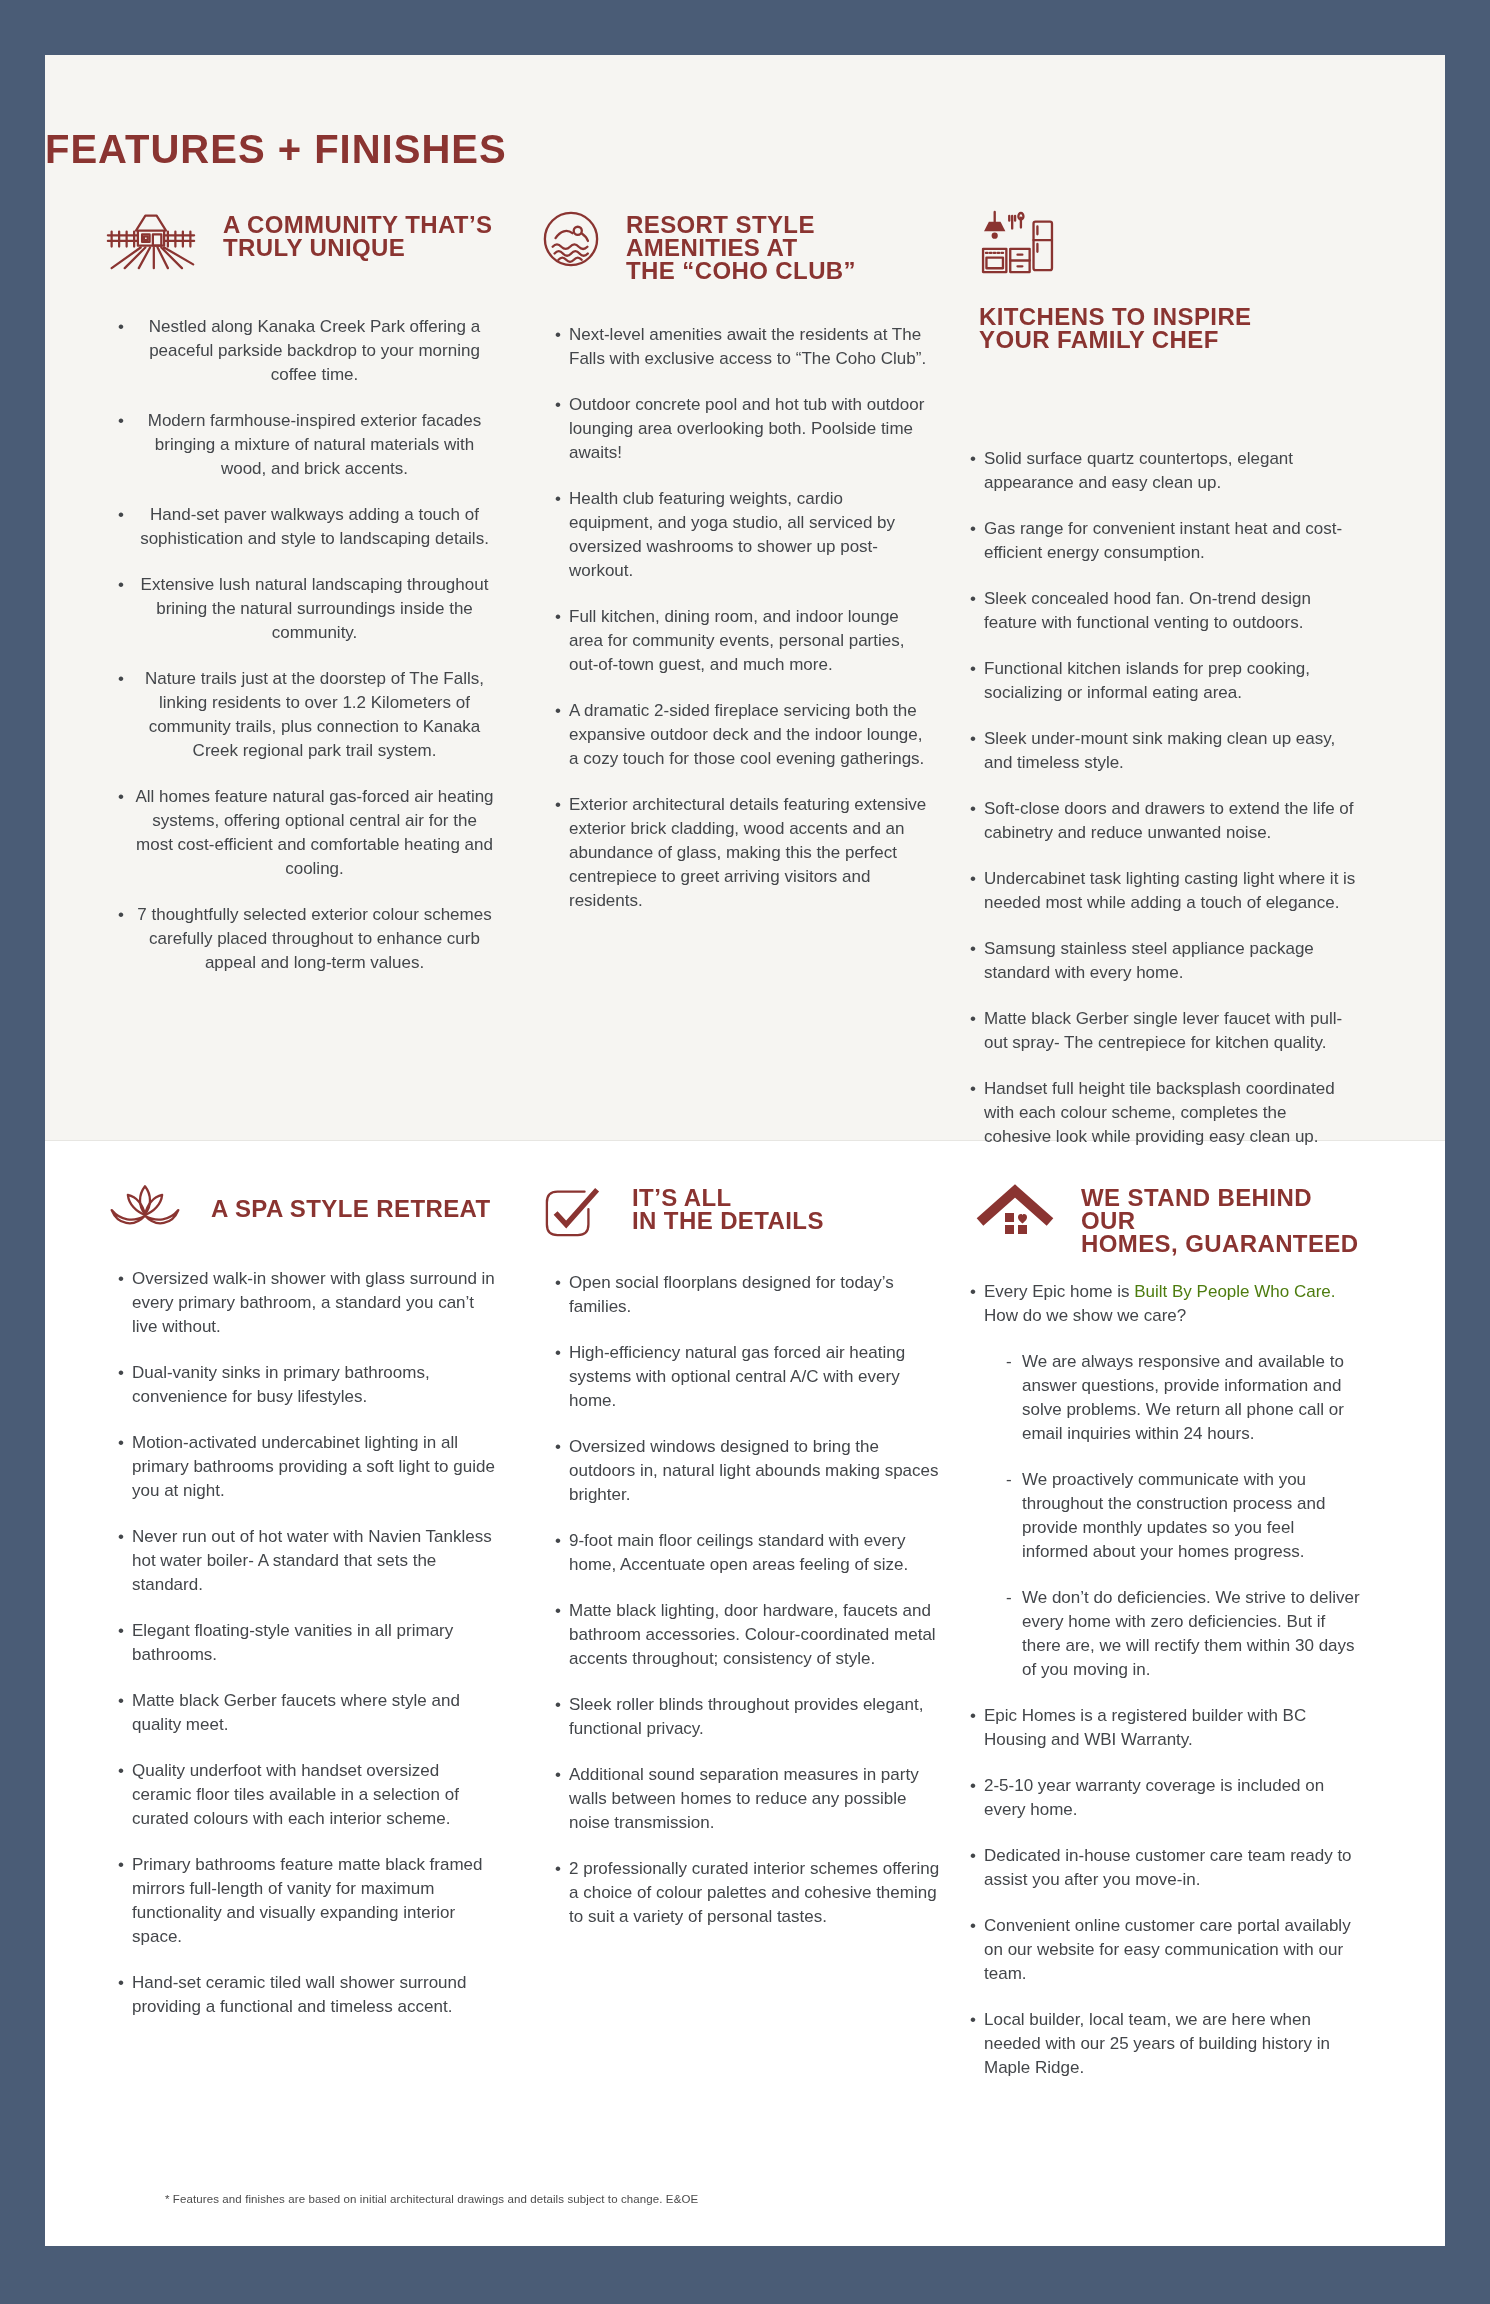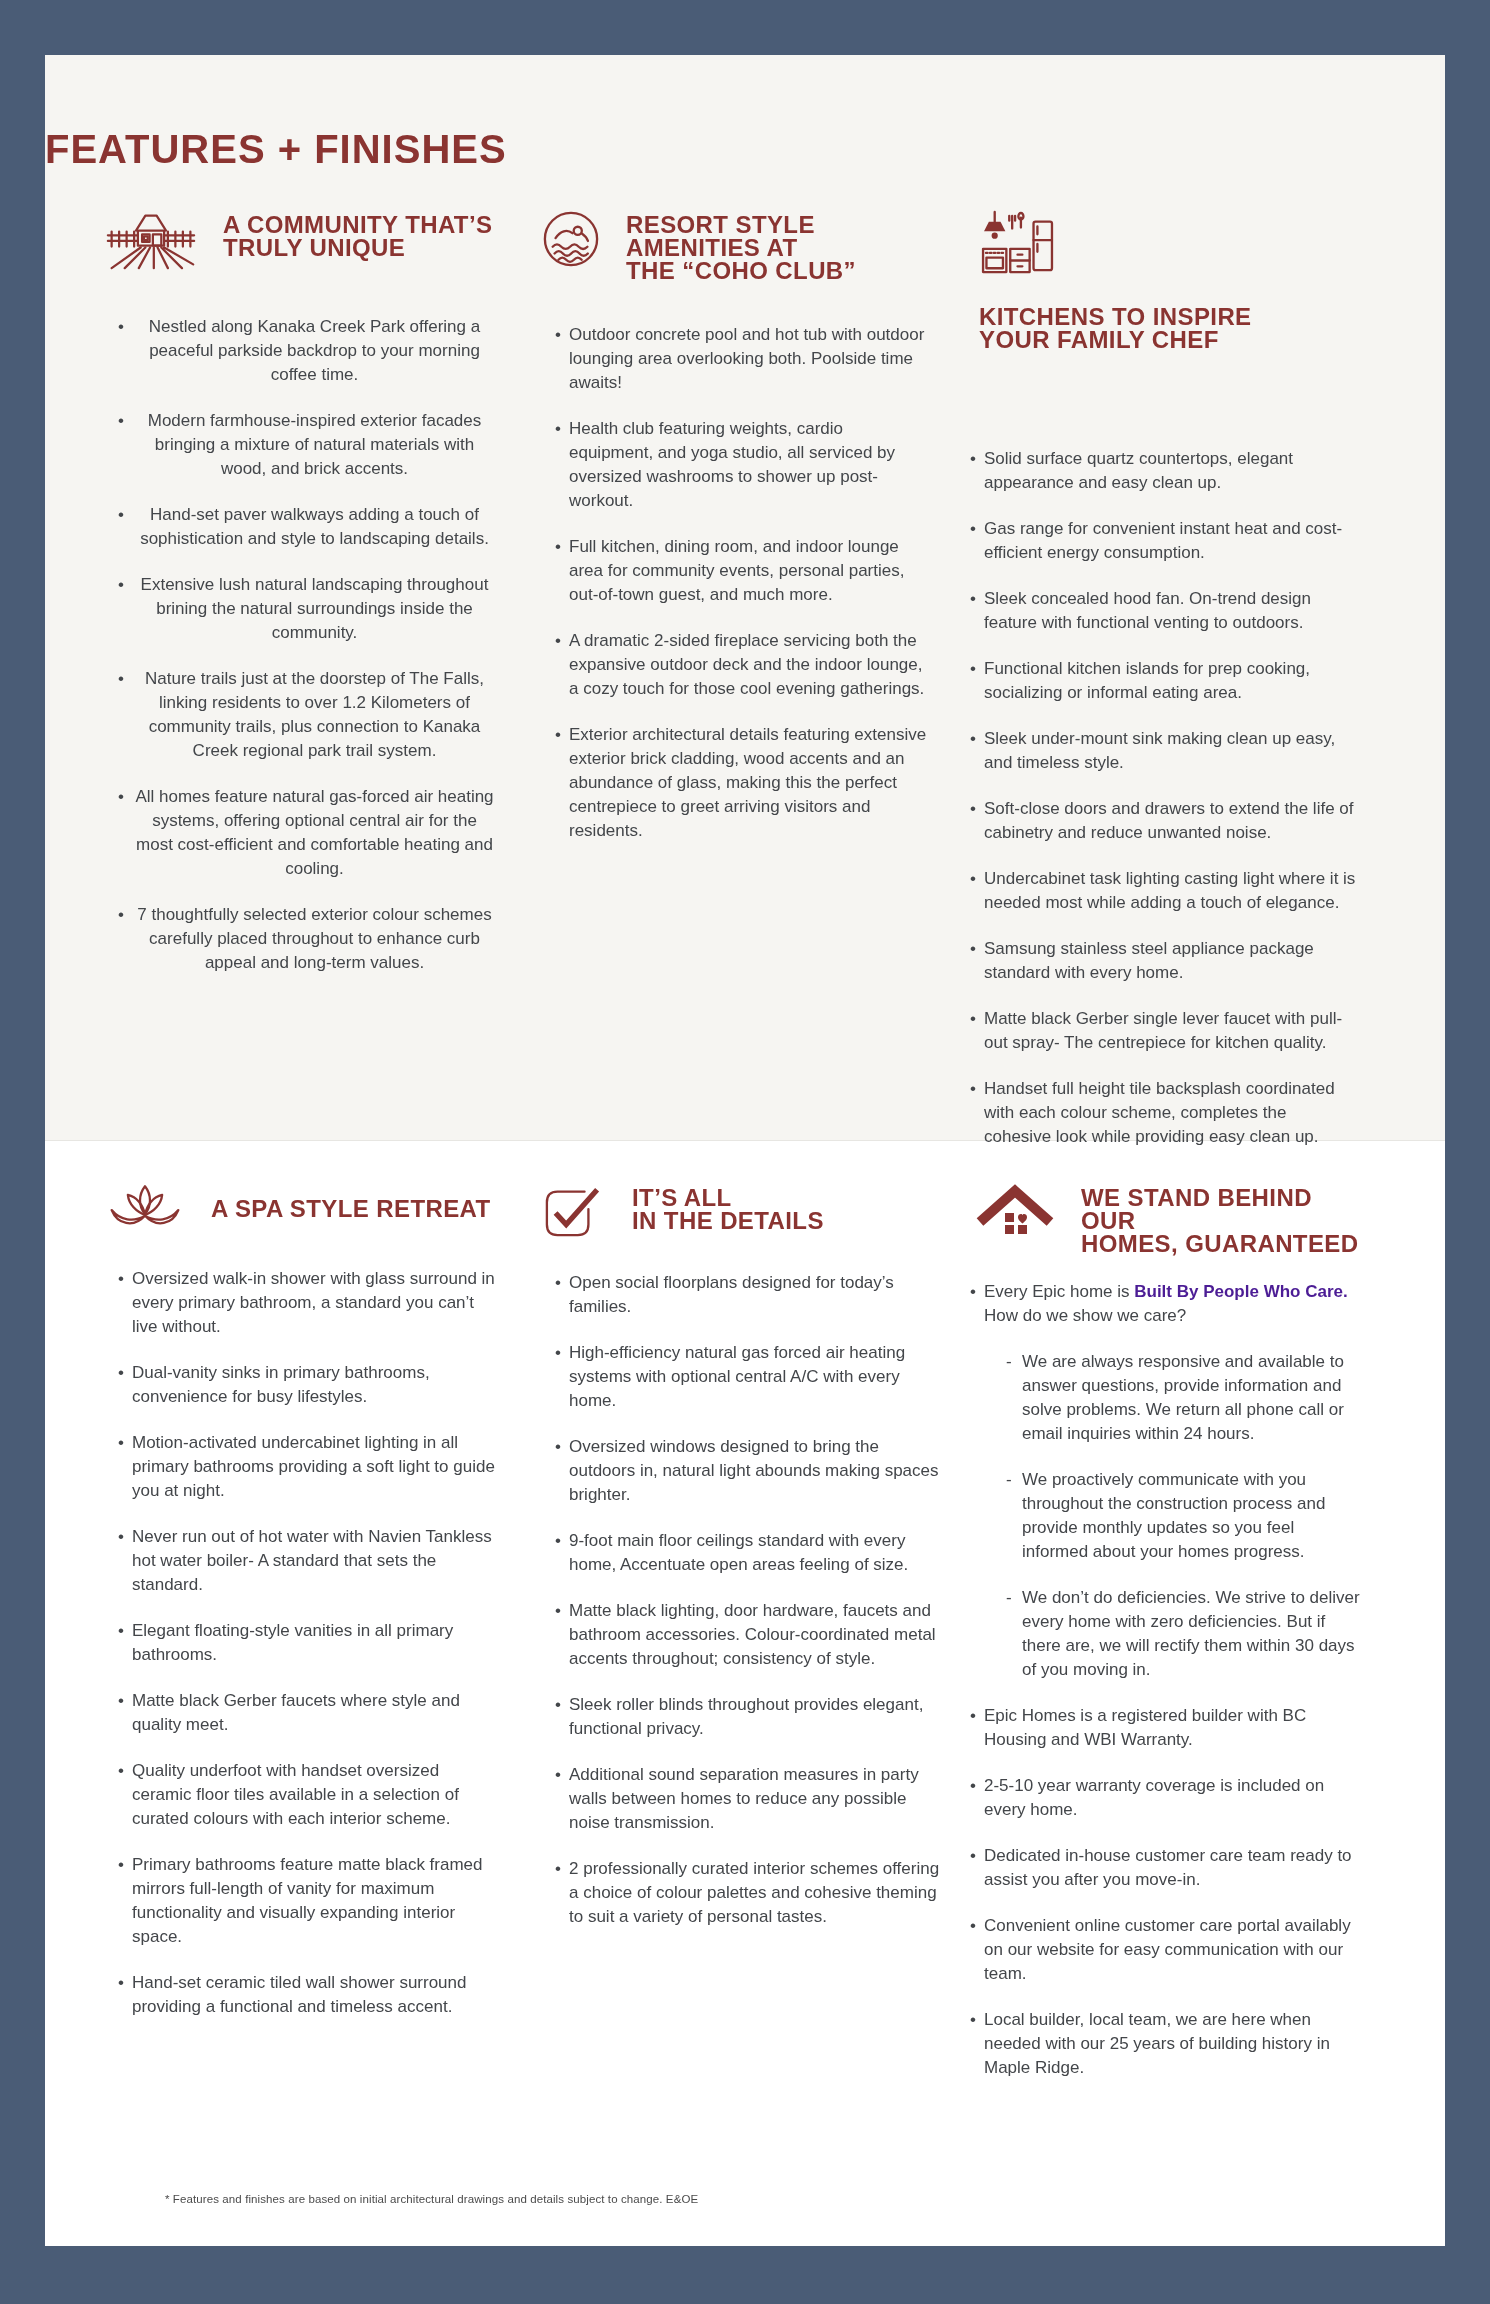--- a/index.html
+++ b/index.html
@@ -12,21 +12,21 @@
              font-size:40px;font-weight:bold;letter-spacing:1px;color:#8a3431;margin:0;}
   .section{position:absolute;color:#43464a;}
   .sec-head{display:flex;align-items:flex-start;gap:26px;min-height:62px;}
   .sec-icon{flex:0 0 auto;}
   .sec-icon svg{display:block;}
   .sec-title{margin:0;padding-top:3px;font-size:24px;line-height:23px;font-weight:bold;
              letter-spacing:0.4px;color:#8a3431;white-space:pre-line;}
   .bullets{margin:0;padding:0;list-style:none;font-size:17px;line-height:24px;}
   .bullets li{position:relative;padding-left:27px;margin-bottom:22px;}
   .bullets li::before{content:"\2022";position:absolute;left:13px;top:0;color:#43464a;}
-  .b{font-weight:bold;color:#4c1d95;}
+  .b{font-weight:normal;color:#4d7c0f;}
   .sub{position:relative;margin-left:22px;margin-top:22px;padding-left:16px;}
   .sub::before{content:"-";position:absolute;left:0;top:0;}
   
   #s1{left:60px;top:155px;width:392px;}
   #s2{left:497px;top:155px;width:388px;}
   #s3{left:912px;top:155px;width:400px;}
   #s4{left:60px;top:1128px;width:392px;}
   #s5{left:497px;top:1128px;width:402px;}
   #s6{left:912px;top:1128px;width:406px;}
   #s1 .bullets{margin-top:43px;text-align:center;}
@@ -96,20 +96,21 @@
               <path d="M13,45 q4.3,-4.8 8.6,0 q4.3,4.6 8.6,0 q4.3,-4.8 8.6,0 q4.3,4.6 8.6,0"></path>
               <path d="M17,51.5 q4,-4.5 8,0 q4,4.3 8,0 q4,-4.5 8,0"></path>
             </g>
           </svg>
         </span>
         <h2 class="sec-title">RESORT STYLE
 AMENITIES AT
 THE “COHO CLUB”</h2>
       </div>
       <ul class="bullets">
+          <li>Next-level amenities await the residents at The Falls with exclusive access to “The Coho Club”.</li>
           <li>Outdoor concrete pool and hot tub with outdoor lounging area overlooking both. Poolside time awaits!</li>
           <li>Health club featuring weights, cardio equipment, and yoga studio, all serviced by oversized washrooms to shower up post-workout.</li>
           <li>Full kitchen, dining room, and indoor lounge area for community events, personal parties, out-of-town guest, and much more.</li>
           <li>A dramatic 2-sided fireplace servicing both the expansive outdoor deck and the indoor lounge, a cozy touch for those cool evening gatherings.</li>
           <li>Exterior architectural details featuring extensive exterior brick cladding, wood accents and an abundance of glass, making this the perfect centrepiece to greet arriving visitors and residents.</li>
         </ul>
     </div>
 
     <div class="section" id="s3">
       <div class="sec-head">

